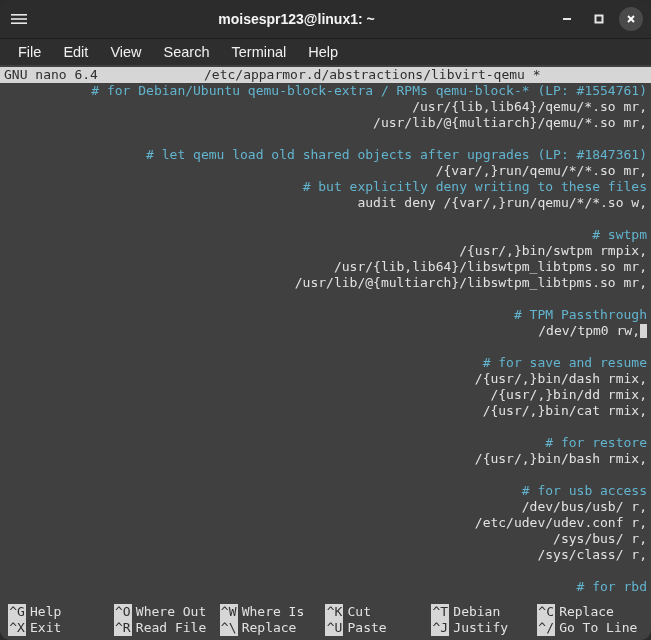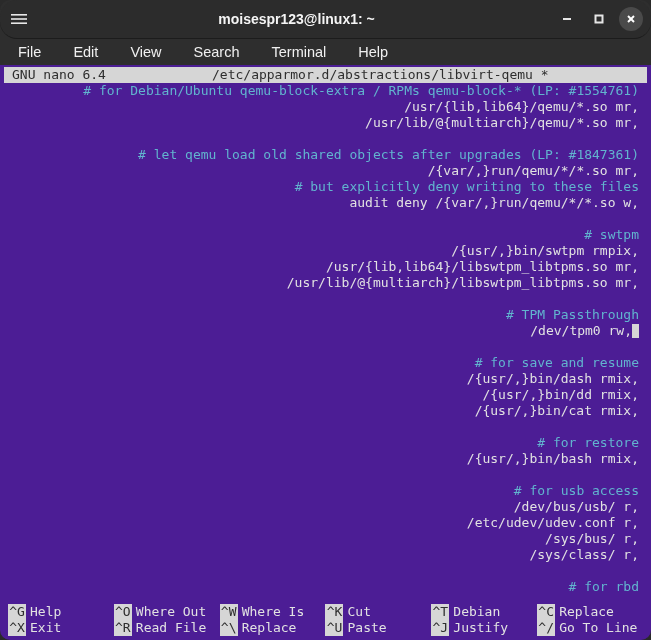--- a/index.html
+++ b/index.html
@@ -23,21 +23,20 @@
   .titlebar {
     height: 38px;
     background: #2c2c2c;
     display: flex;
     align-items: center;
     color: #f5f5f5;
     font-weight: 600;
     font-size: 14px;
     position: relative;
     border-bottom: 1px solid #1c1c1c;
-    border-radius: 17px;
   }
   .titlebar .hamburger {
     width: 38px;
     display: flex;
     align-items: center;
     justify-content: center;
     cursor: pointer;
   }
   .titlebar .hamburger svg { width: 16px; height: 16px; fill: #e8e8e8; }
   .titlebar .title {
@@ -60,37 +59,37 @@
   }
   .titlebar .ctrl.close { background: #4a4a4a; }
   .titlebar .ctrl svg { width: 12px; height: 12px; stroke: #e6e6e6; fill: none; stroke-width: 2; }
   .titlebar .ctrl.close svg { stroke: #fff; }
   .menubar {
     height: 26px;
     background: #2e2e2e;
     display: flex;
     align-items: center;
     padding-left: 8px;
-    gap: 12px;
+    gap: 2px;
     color: #f0f0f0;
     font-size: 14.5px;
   }
   .menubar .item {
     padding: 2px 10px;
     cursor: pointer;
   }
   
   .terminal {
     flex: 1;
-    background: #4c1d95;
+    background: #404040;
     font-family: "DejaVu Sans Mono", "Liberation Mono", Consolas, monospace;
     font-size: 13px;
     line-height: 16px;
     color: #d6d6d6;
-    padding: 0 12px;
+    padding: 0 4px;
     position: relative;
     overflow: hidden;
   }
   .nano-header {
     background: #d6d6d6;
     color: #2e2e2e;
     height: 16px;
     display: flex;
     padding: 0 2px;
     margin: 2px -8px 0 -8px;

